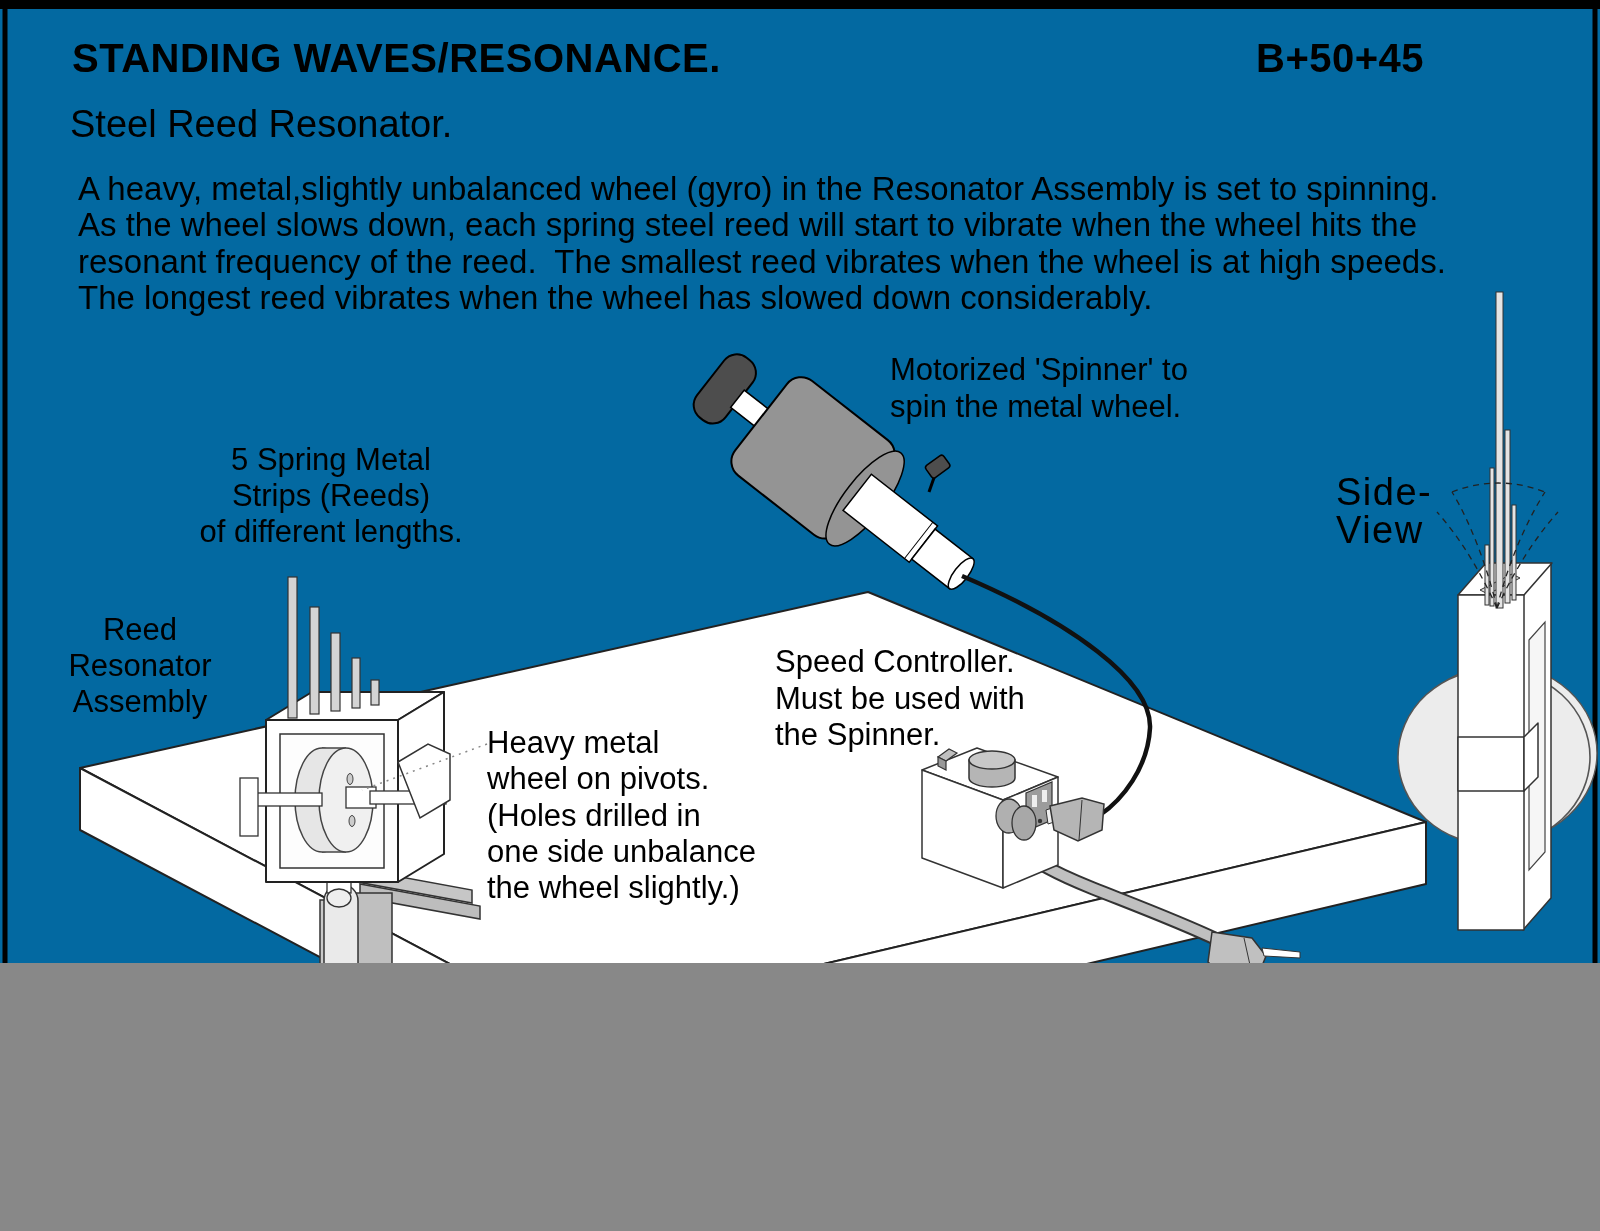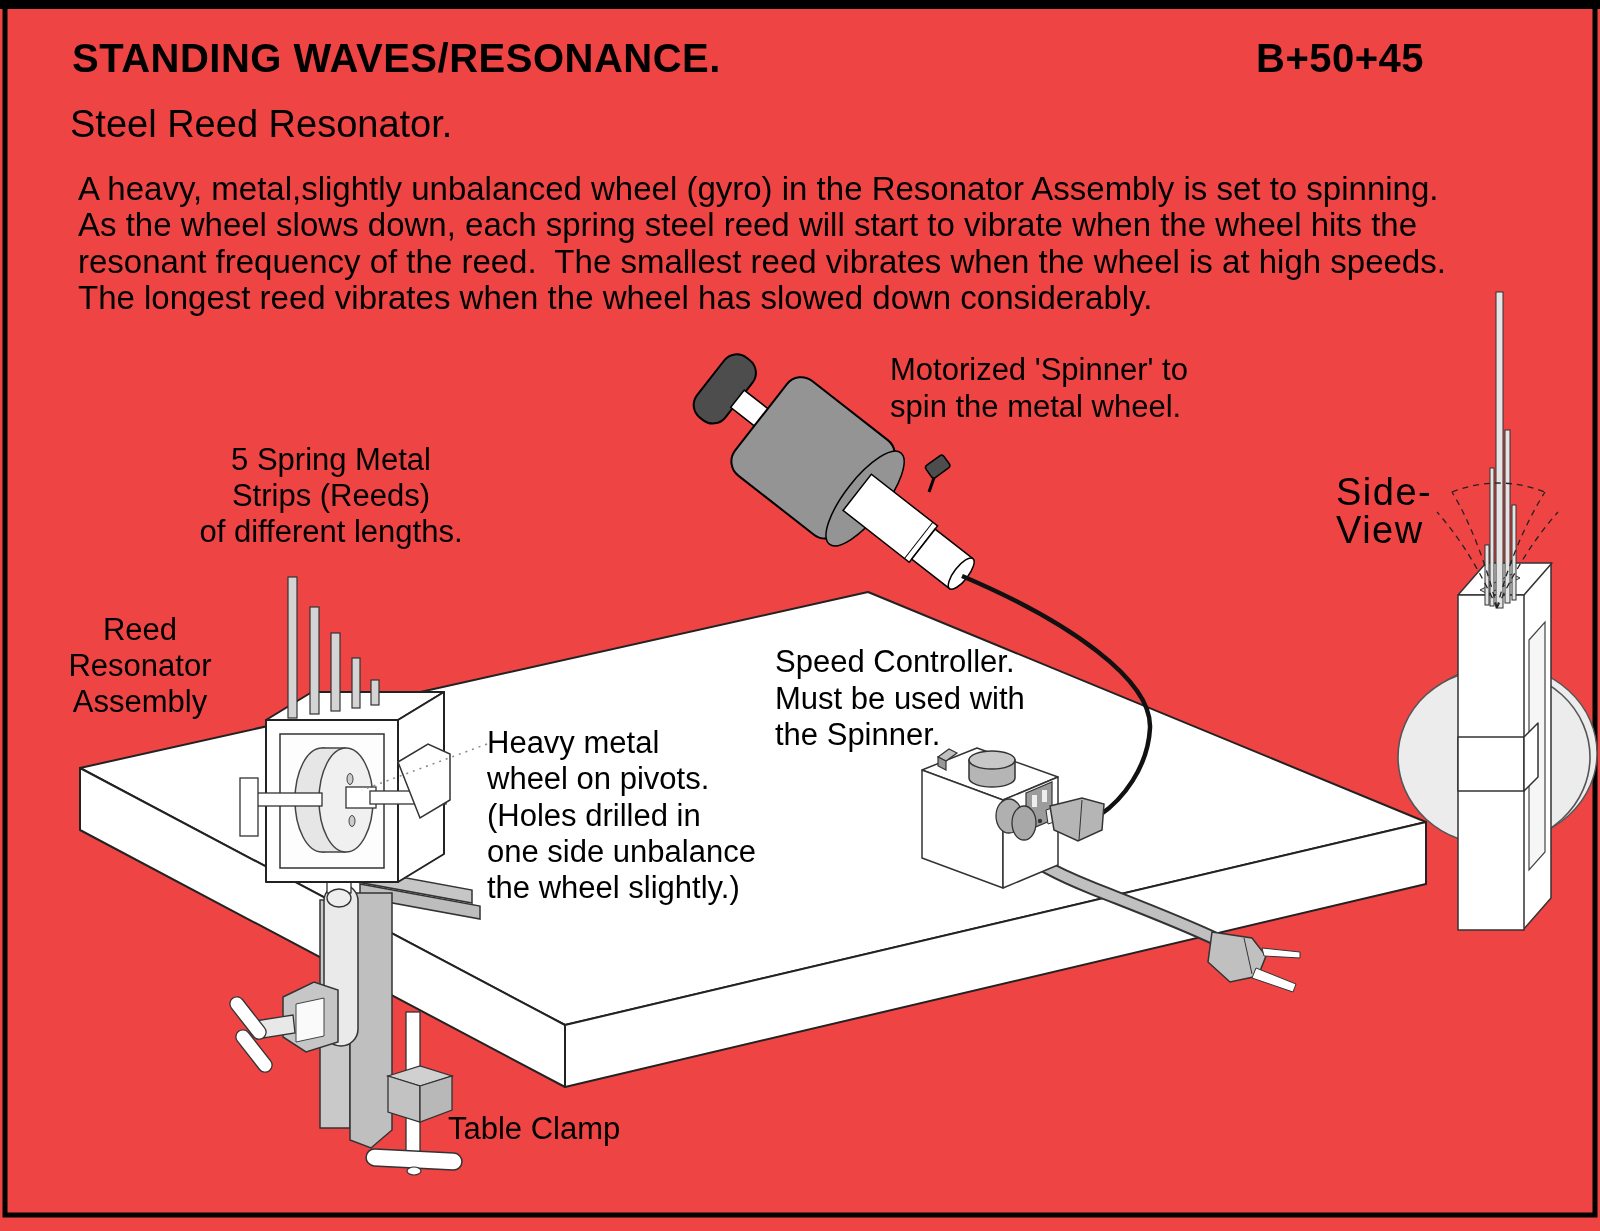--- a/index.html
+++ b/index.html
@@ -1,16 +1,16 @@
 <!DOCTYPE html>
 <html><head>
 <meta charset="utf-8">
 <style>
   html,body{margin:0;padding:0;background:#888;}
-  .page{position:relative;width:1600px;height:1231px;background:#ef4444;overflow:hidden;
+  .page{position:relative;width:1600px;height:963px;background:#0369a1;overflow:hidden;
         font-family:"Liberation Sans","DejaVu Sans",sans-serif;}
   svg{position:absolute;left:0;top:0;}
   text{fill:#000;white-space:pre;}
   .t-title{font-weight:700;font-size:40px;letter-spacing:.5px;}
   .t-sub{font-size:38px;}
   .t-para{font-size:33px;}
   .t-label{font-size:31px;}
   .t-side{font-size:38px;letter-spacing:1.5px;}
   .oln{fill:#ffffff;stroke:#222;stroke-width:2;stroke-linejoin:round;}
   .oln-thin{fill:#ffffff;stroke:#333;stroke-width:1.5;stroke-linejoin:round;}

